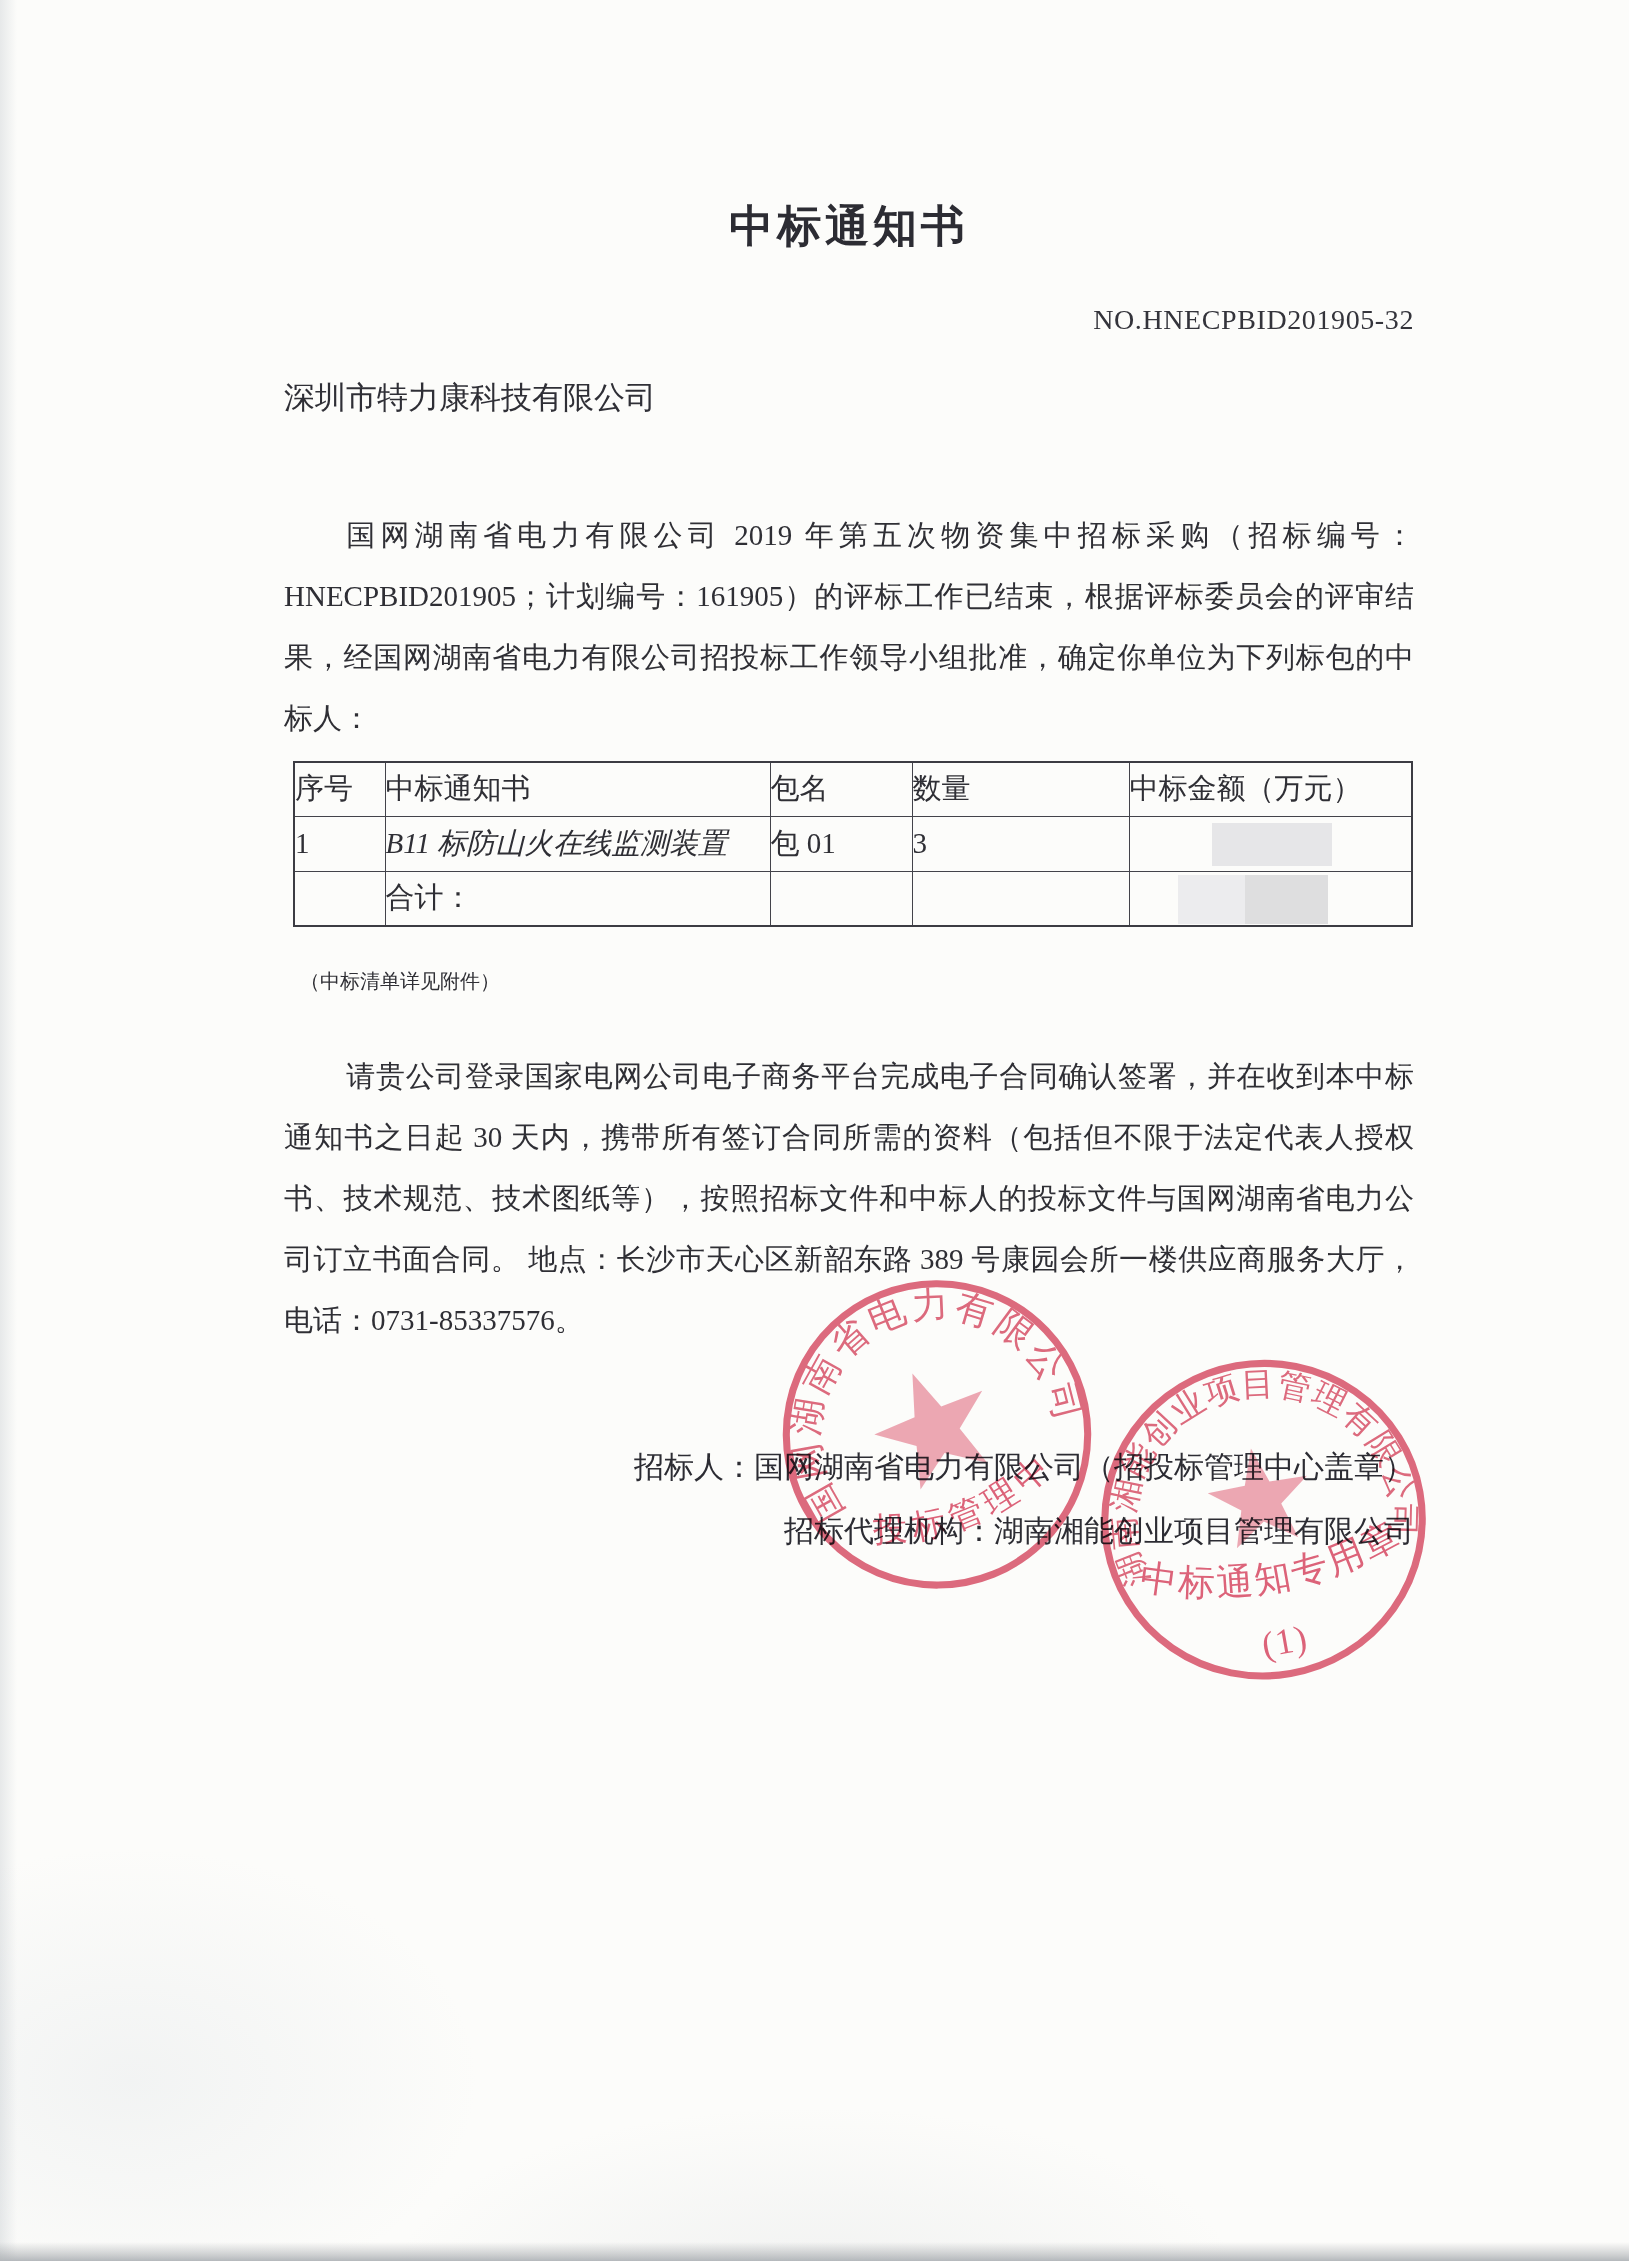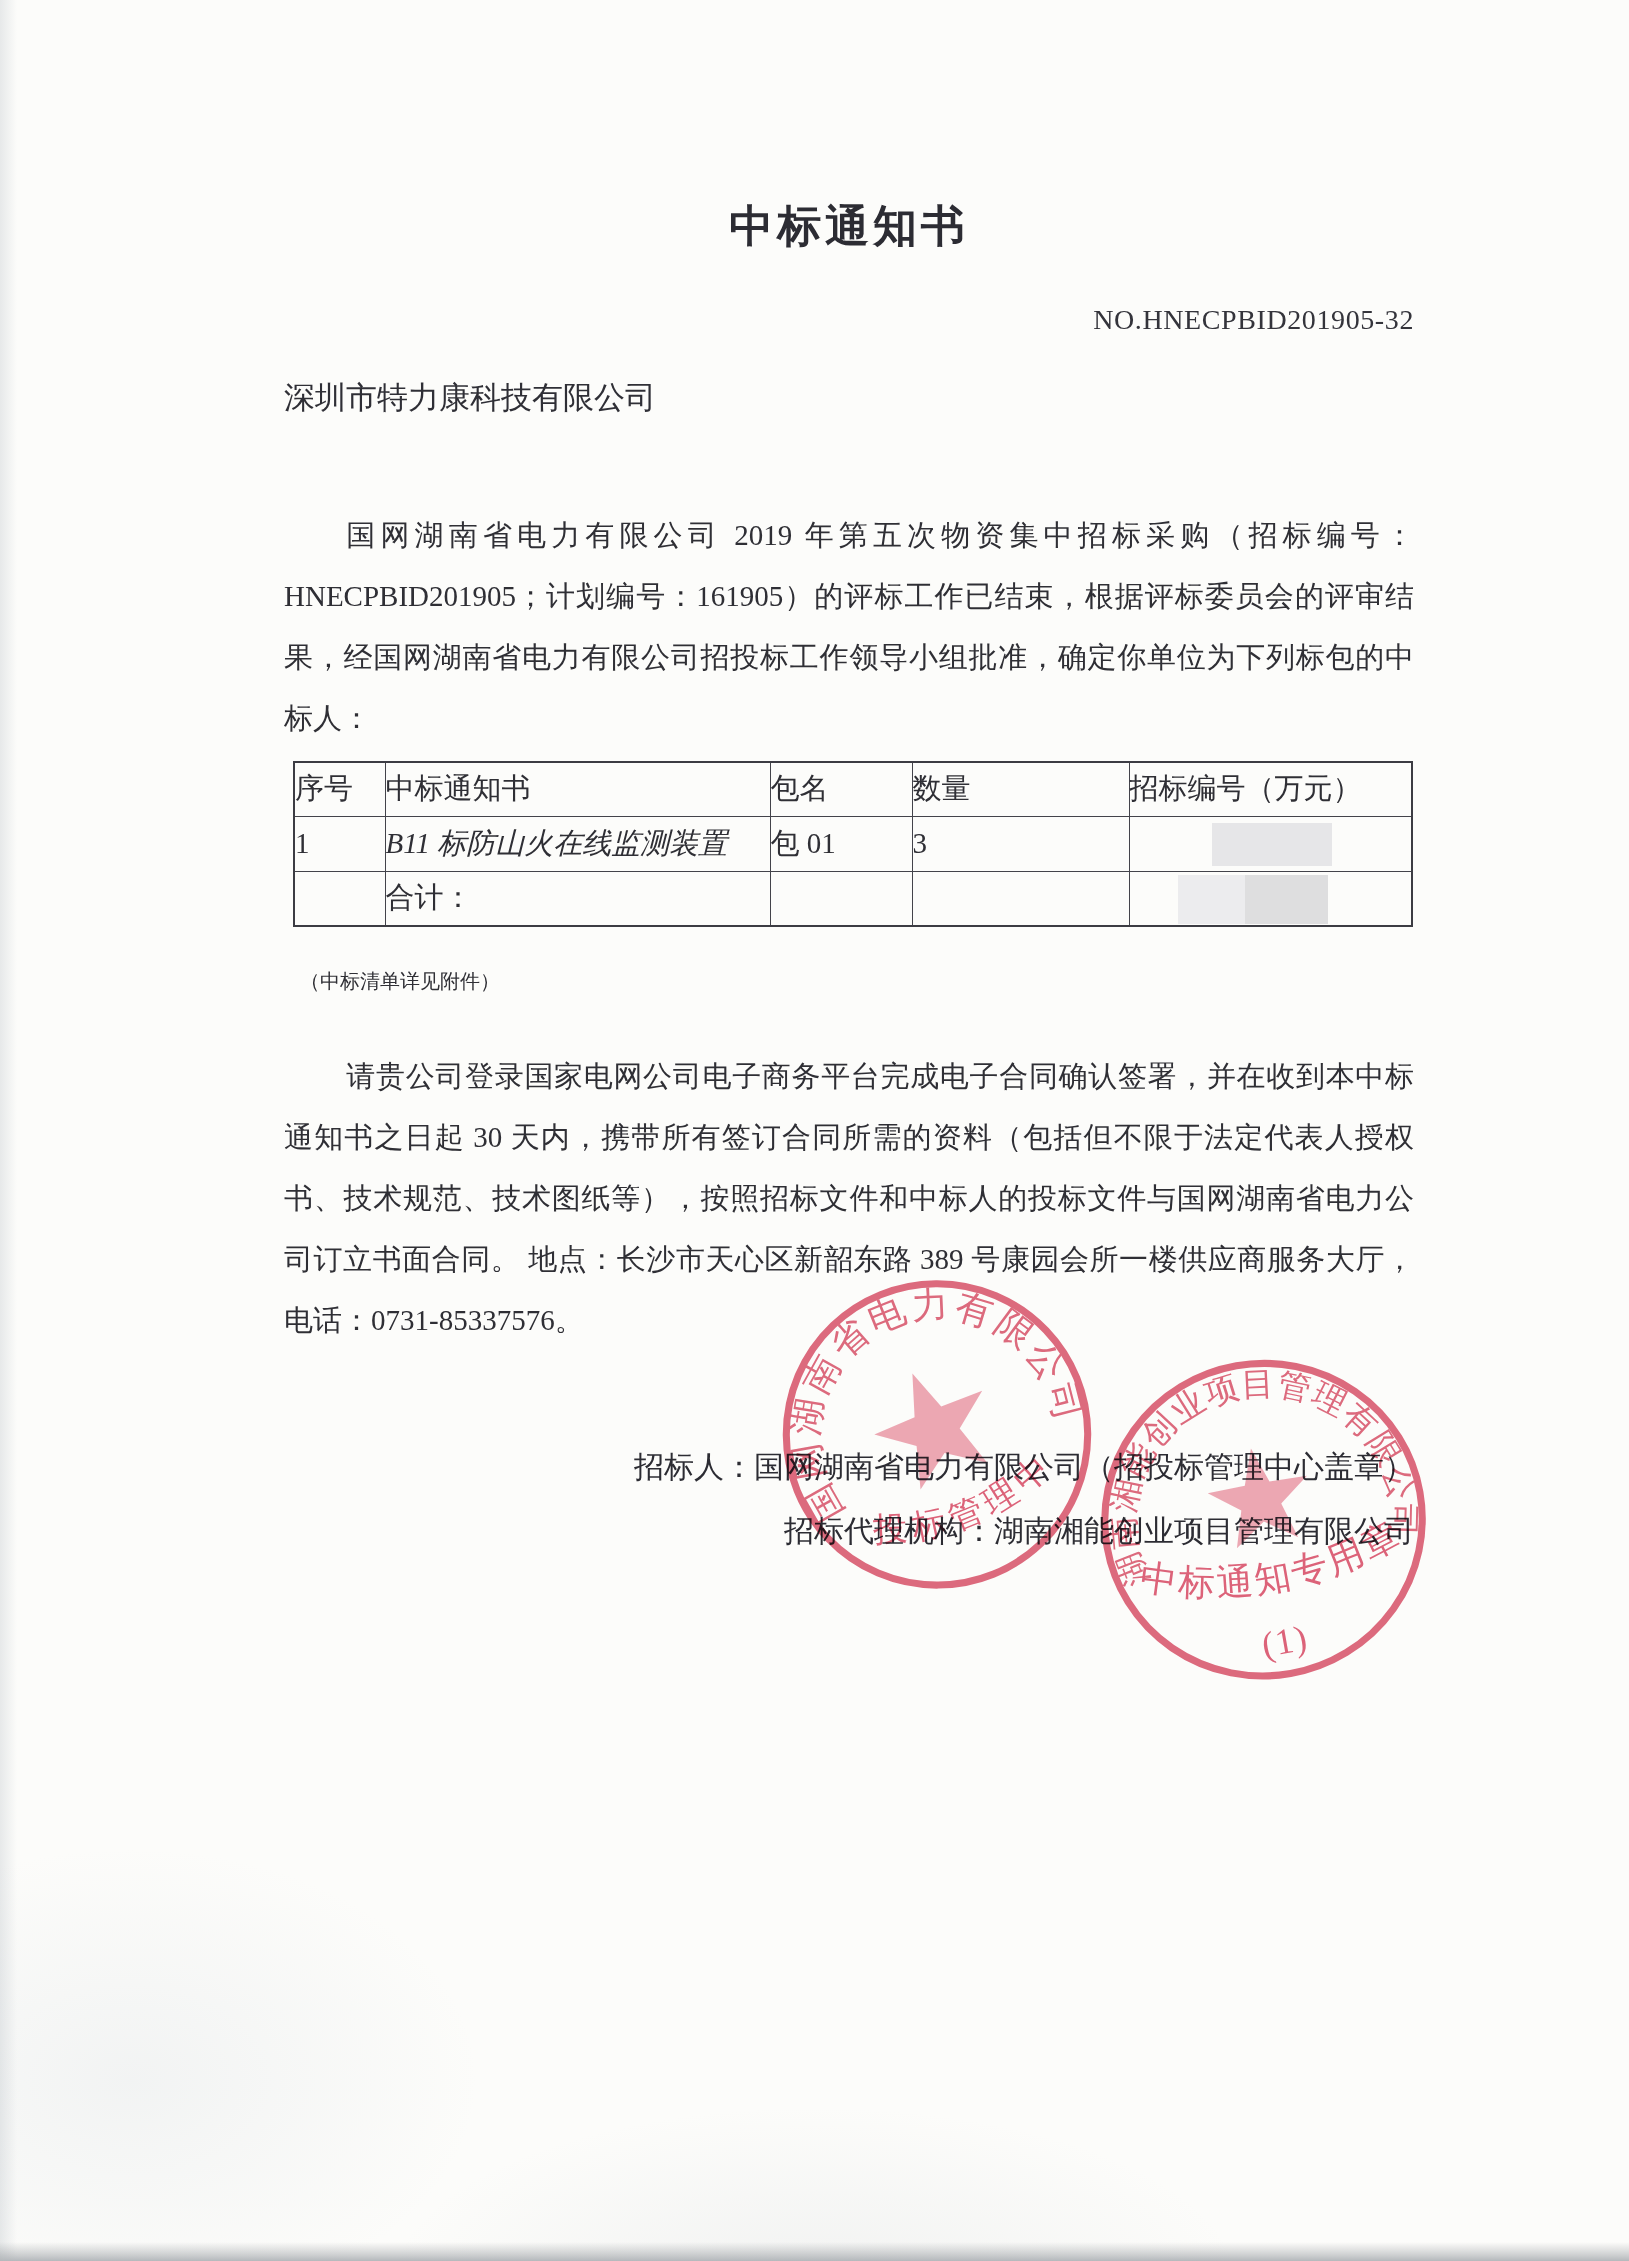--- a/index.html
+++ b/index.html
@@ -101,21 +101,21 @@
         <col style="width:142px">
         <col style="width:217px">
         <col>
     </colgroup>
     <tbody>
         <tr class="hdr">
       <th>序号</th>
       <th>中标通知书</th>
       <th>包名</th>
       <th>数量</th>
-      <th>招标编号（万元）</th>
+      <th>中标金额（万元）</th>
     </tr>
     <tr class="r1">
       <td>1</td>
       <td class="name-cell">B11 标防山火在线监测装置</td>
       <td>包 01</td>
       <td>3</td>
       <td>
         <div class="redact redact-1"></div>
       </td>
     </tr>

